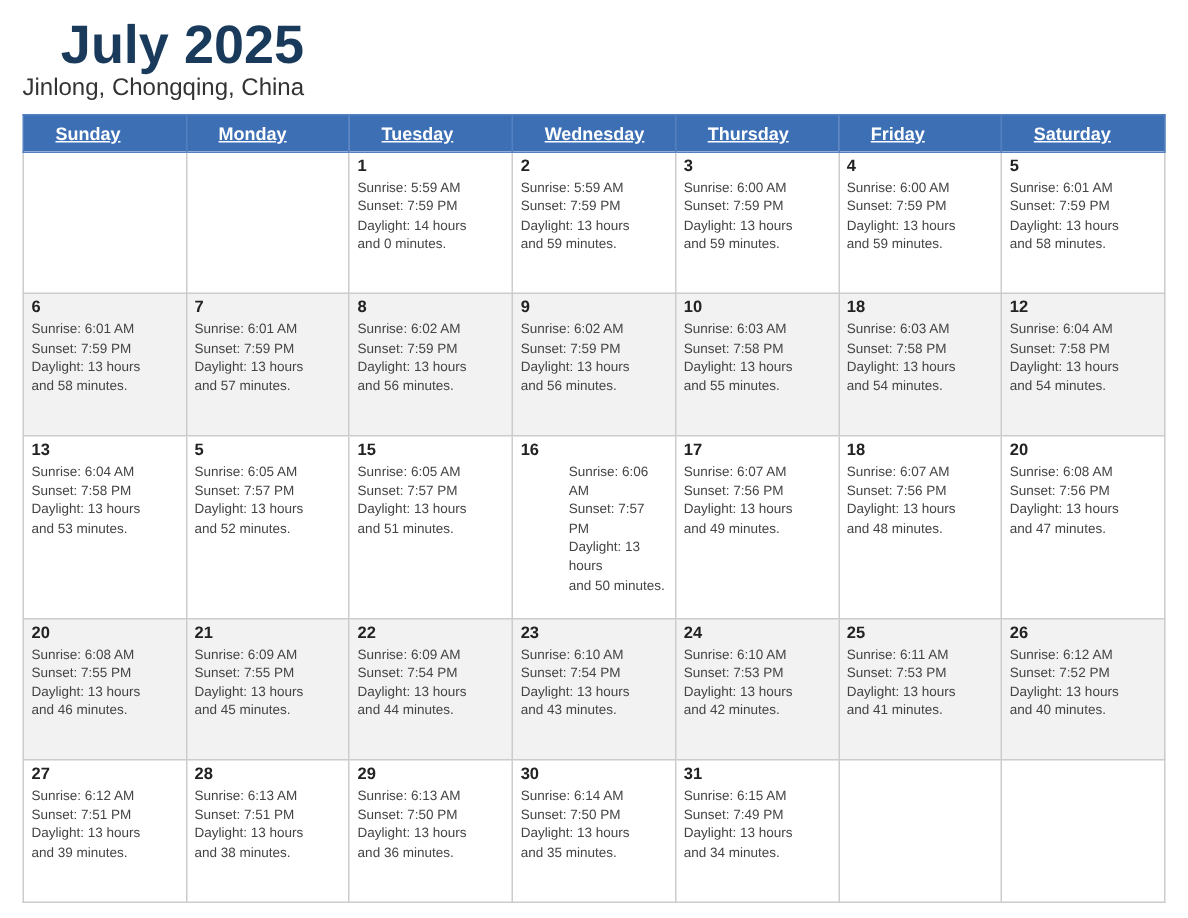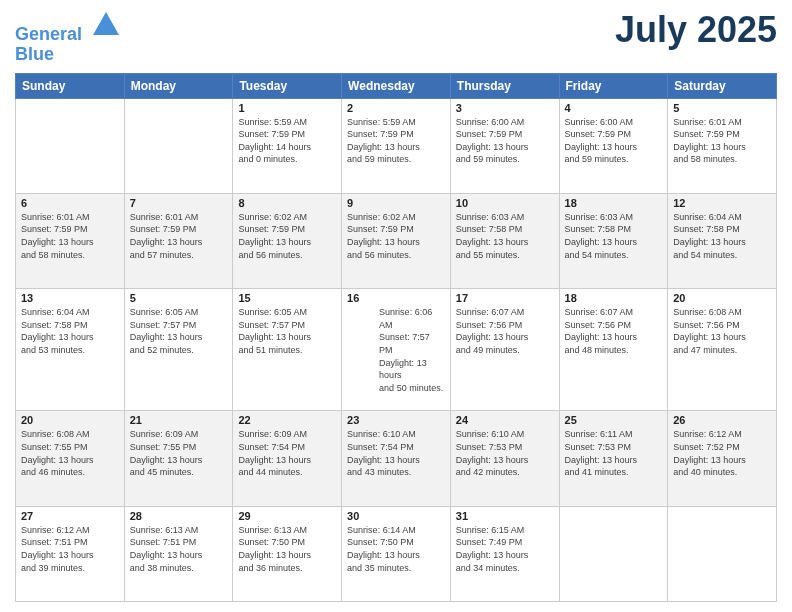--- a/index.html
+++ b/index.html
@@ -58,23 +58,24 @@
       flex: 1;
       border: 1px solid #ccc;
       border-collapse: collapse;
       width: 100%;
       table-layout: fixed;
     }
     .calendar th {
       background-color: #3d6fb5;
       color: white;
       text-align: left;
-      padding: 5px 6px;
+      padding: 5px 21px;
       font-size: 12px;
       border: 1px solid #5580c0;
+      text-decoration: underline;
     }
     .calendar td {
       border: 1px solid #ccc;
       vertical-align: top;
       padding: 3px 5px;
       font-size: 9.5px;
       color: #333;
       height: 85px;
     }
     .day-num {
@@ -93,33 +94,23 @@
     }
     tr:nth-child(odd) td { background: #fff; }
     tr:nth-child(even) td { background: #f2f2f2; }
     .calendar thead tr th { background: #3d6fb5; }
   </style>
 </head>
 <body>
 
 <div class="page">
   <div class="header">
-    <div class="logo">
-      <div>
-        <div class="logo-text">
-          <span>General</span>
-          <svg class="logo-icon" viewBox="0 0 30 30">
-            <polygon points="15,2 28,25 2,25" fill="#4a90d9"></polygon>
-          </svg>
-          <br><span style="color:#4a90d9;">Blue</span>
-        </div>
-      </div>
-    </div>
     <div class="title-section">
       <div class="month-title">July 2025</div>
+      <div class="location">Jinlong, Chongqing, China</div>
     </div>
   </div>
 
   <table class="calendar">
     <thead>
       <tr>
         <th>Sunday</th>
         <th>Monday</th>
         <th>Tuesday</th>
         <th>Wednesday</th>

